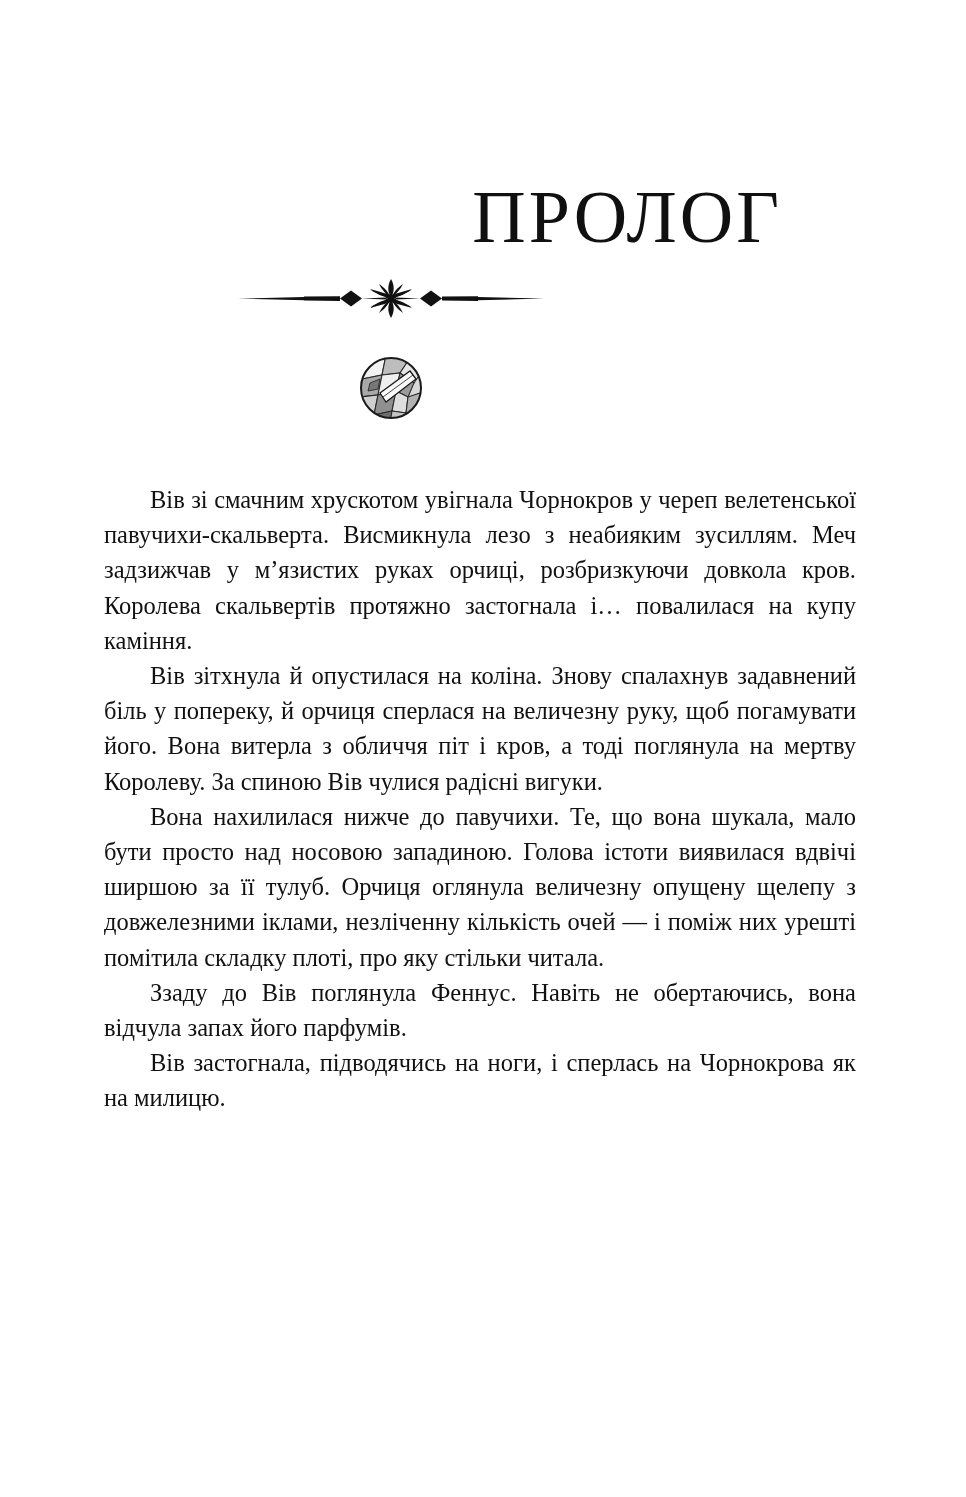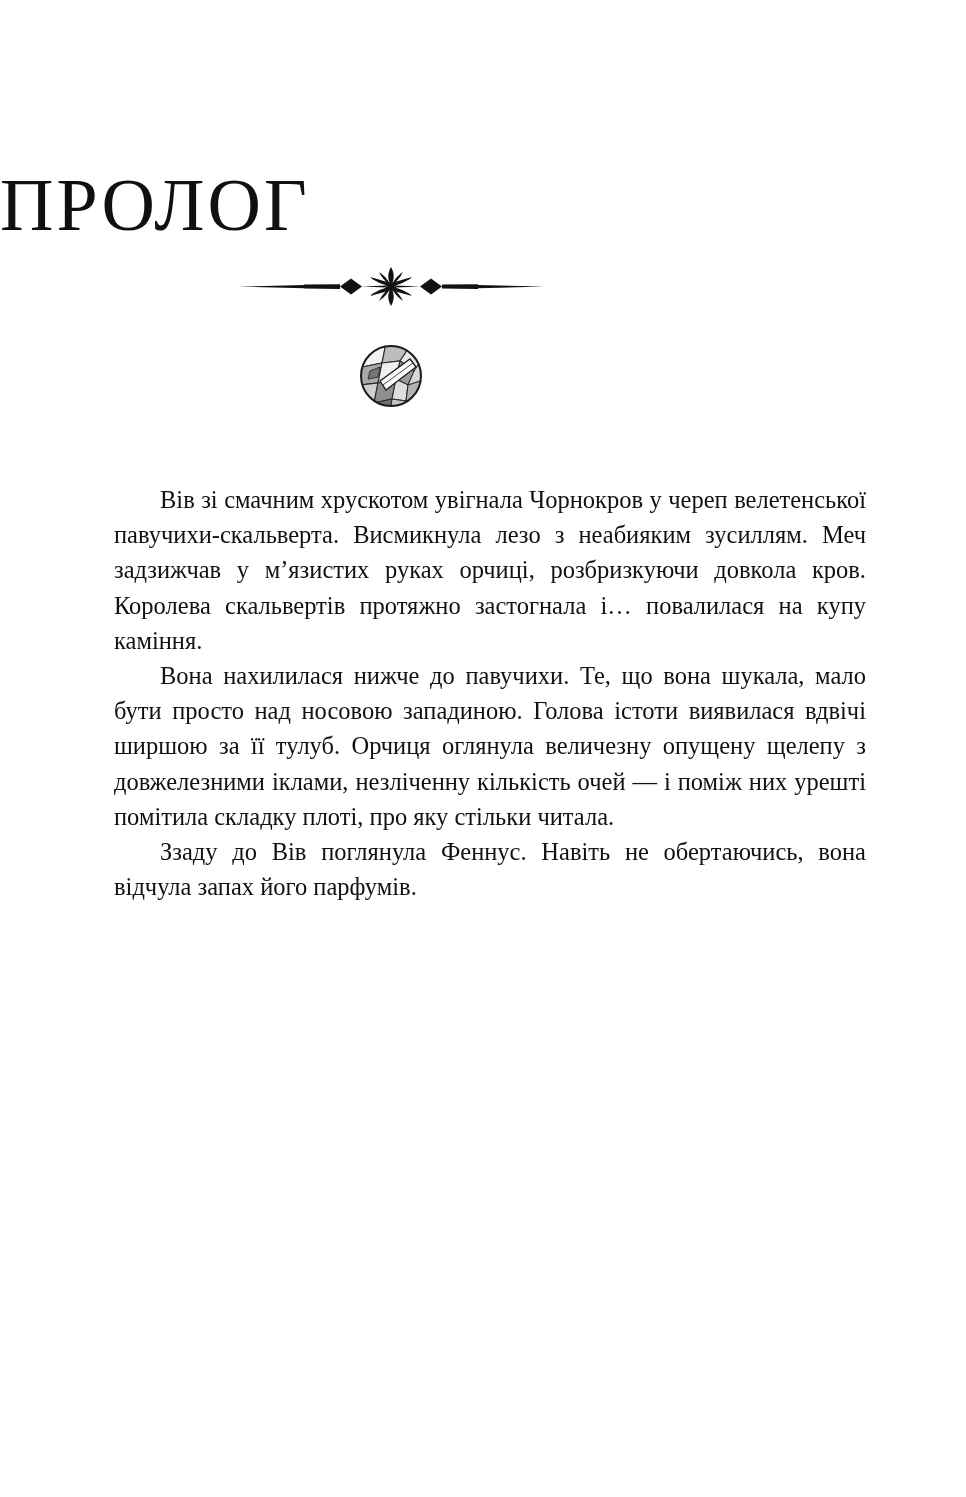--- a/index.html
+++ b/index.html
@@ -12,24 +12,24 @@
     width: 966px;
     height: 1497px;
     background: #ffffff;
     overflow: hidden;
     box-sizing: border-box;
   }
 
   
   .chapter-head {
     position: absolute;
-    top: 0;
+    top: 12px;
     left: 0;
     width: 782px;
-    text-align: left;
+    text-align: right;
   }
   .chapter-title {
     margin: 0;
     padding-top: 168px;
     font-family: "Liberation Serif", "DejaVu Serif", serif;
     font-size: 74px;
     font-weight: 400;
     line-height: 1;
     letter-spacing: 3px;
     color: #101010;
@@ -52,21 +52,21 @@
     height: 84px;
     display: flex;
     align-items: center;
     justify-content: center;
   }
   .emblem-wrap svg { display: block; }
 
   
   .body-text {
     position: absolute;
-    left: 114px;
+    left: 104px;
     top: 482px;
     width: 752px;
     font-family: "Liberation Serif", "DejaVu Serif", serif;
     font-size: 24.5px;
     line-height: 35.2px;
     color: #111111;
     text-align: justify;
     text-justify: inter-word;
     -webkit-hyphens: auto;
     hyphens: auto;
@@ -149,17 +149,19 @@
           <polygon points="14,30 24,26 22,36 12,38" fill="#777777" stroke="#2a2a2a" stroke-width="0.9"></polygon>
         </g>
         <circle cx="35" cy="35" r="30" fill="none" stroke="#1a1a1a" stroke-width="2"></circle>
       </svg>
     </div>
 
   </div>
 
   <div class="body-text">
     <p>Вів зі смачним хрускотом увігнала Чорнокров у череп велетенської павучихи-скальверта. Висмикнула лезо з неабияким зусиллям. Меч задзижчав у м’язистих руках орчиці, розбризкуючи довкола кров. Королева скальвертів протяжно застогнала і… повалилася на купу каміння.</p>
+    <p>Вів зітхнула й опустилася на коліна. Знову спалахнув задавнений біль у попереку, й орчиця сперлася на величезну руку, щоб погамувати його. Вона витерла з обличчя піт і кров, а тоді поглянула на мертву Королеву. За спиною Вів чулися радісні вигуки.</p>
     <p>Вона нахилилася нижче до павучихи. Те, що вона шукала, мало бути просто над носовою западиною. Голова істоти виявилася вдвічі ширшою за її тулуб. Орчиця оглянула величезну опущену щелепу з довжелезними іклами, незліченну кількість очей — і поміж них урешті помітила складку плоті, про яку стільки читала.</p>
     <p>Ззаду до Вів поглянула Феннус. Навіть не обертаючись, вона відчула запах його парфумів.</p>
+    <p>Вів застогнала, підводячись на ноги, і сперлась на Чорнокрова як на милицю.</p>
   </div>
 
 </div>
 
 </body></html>

